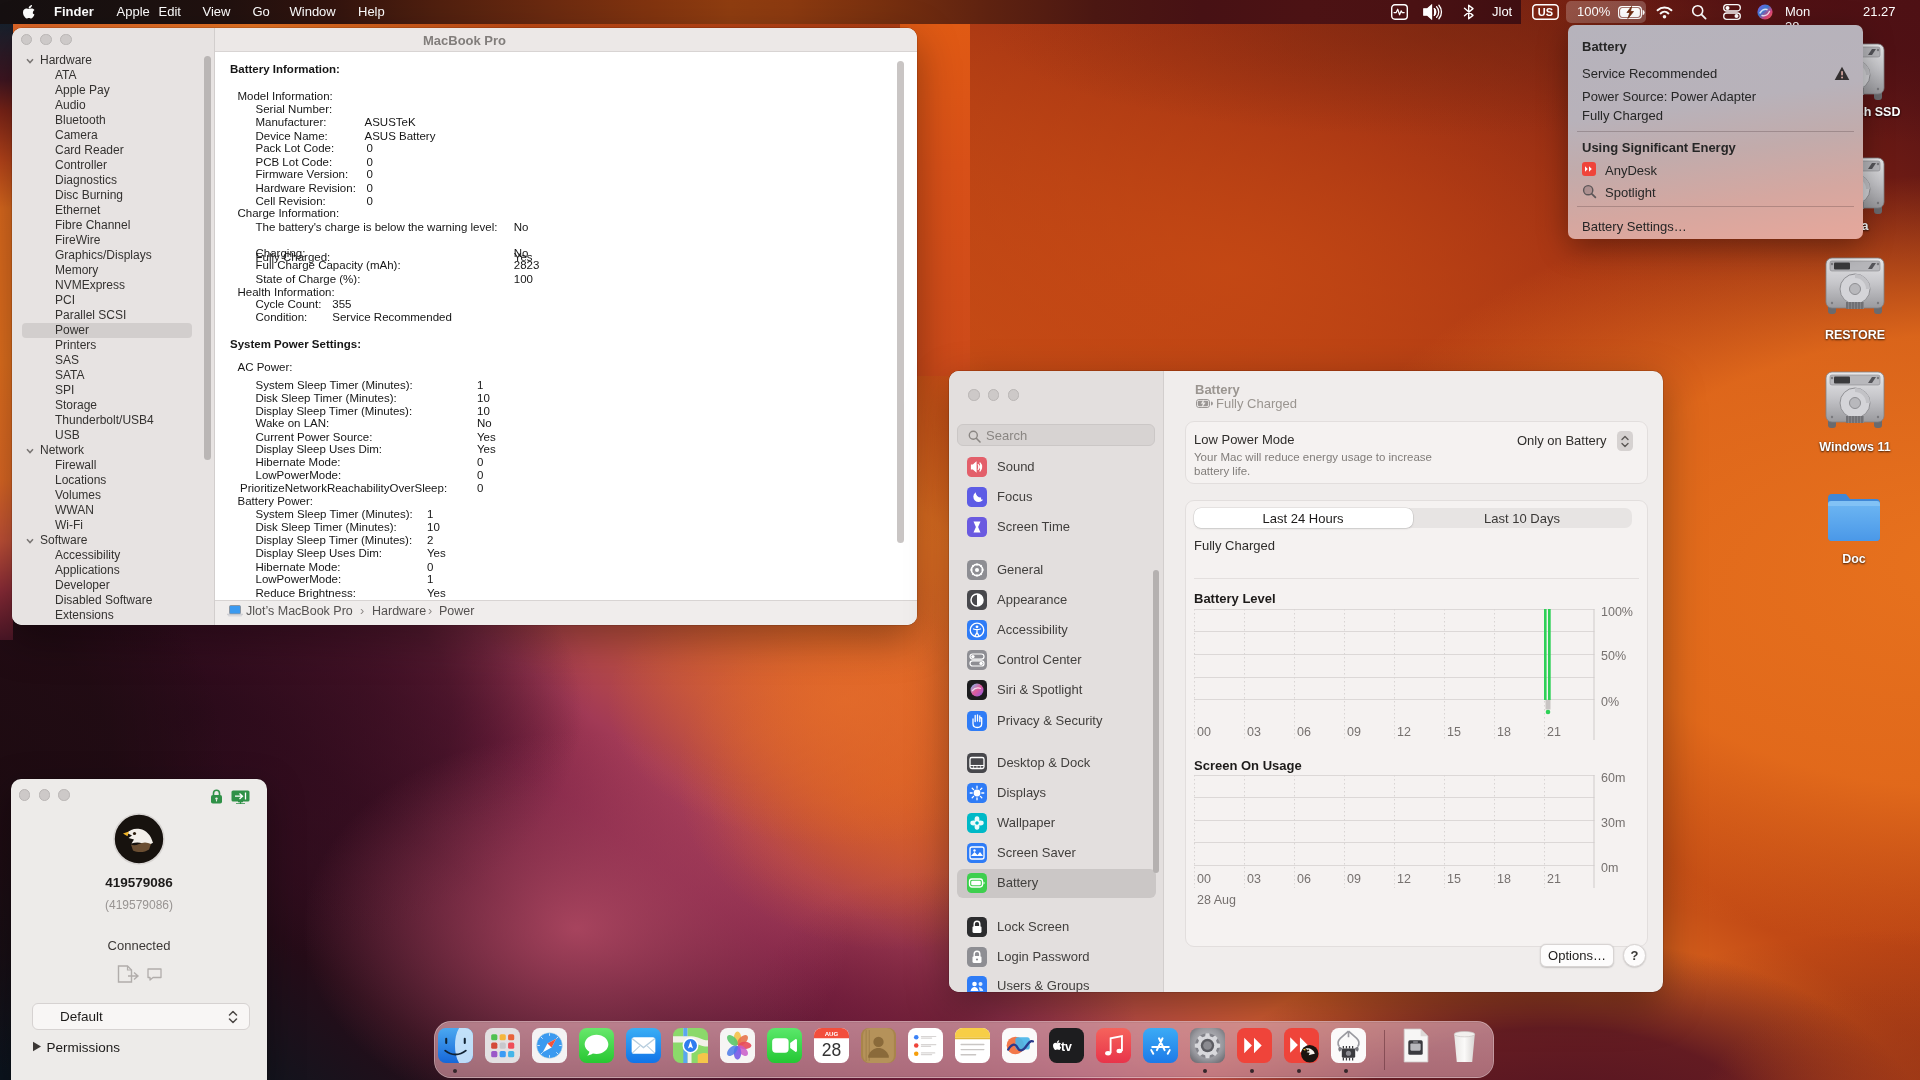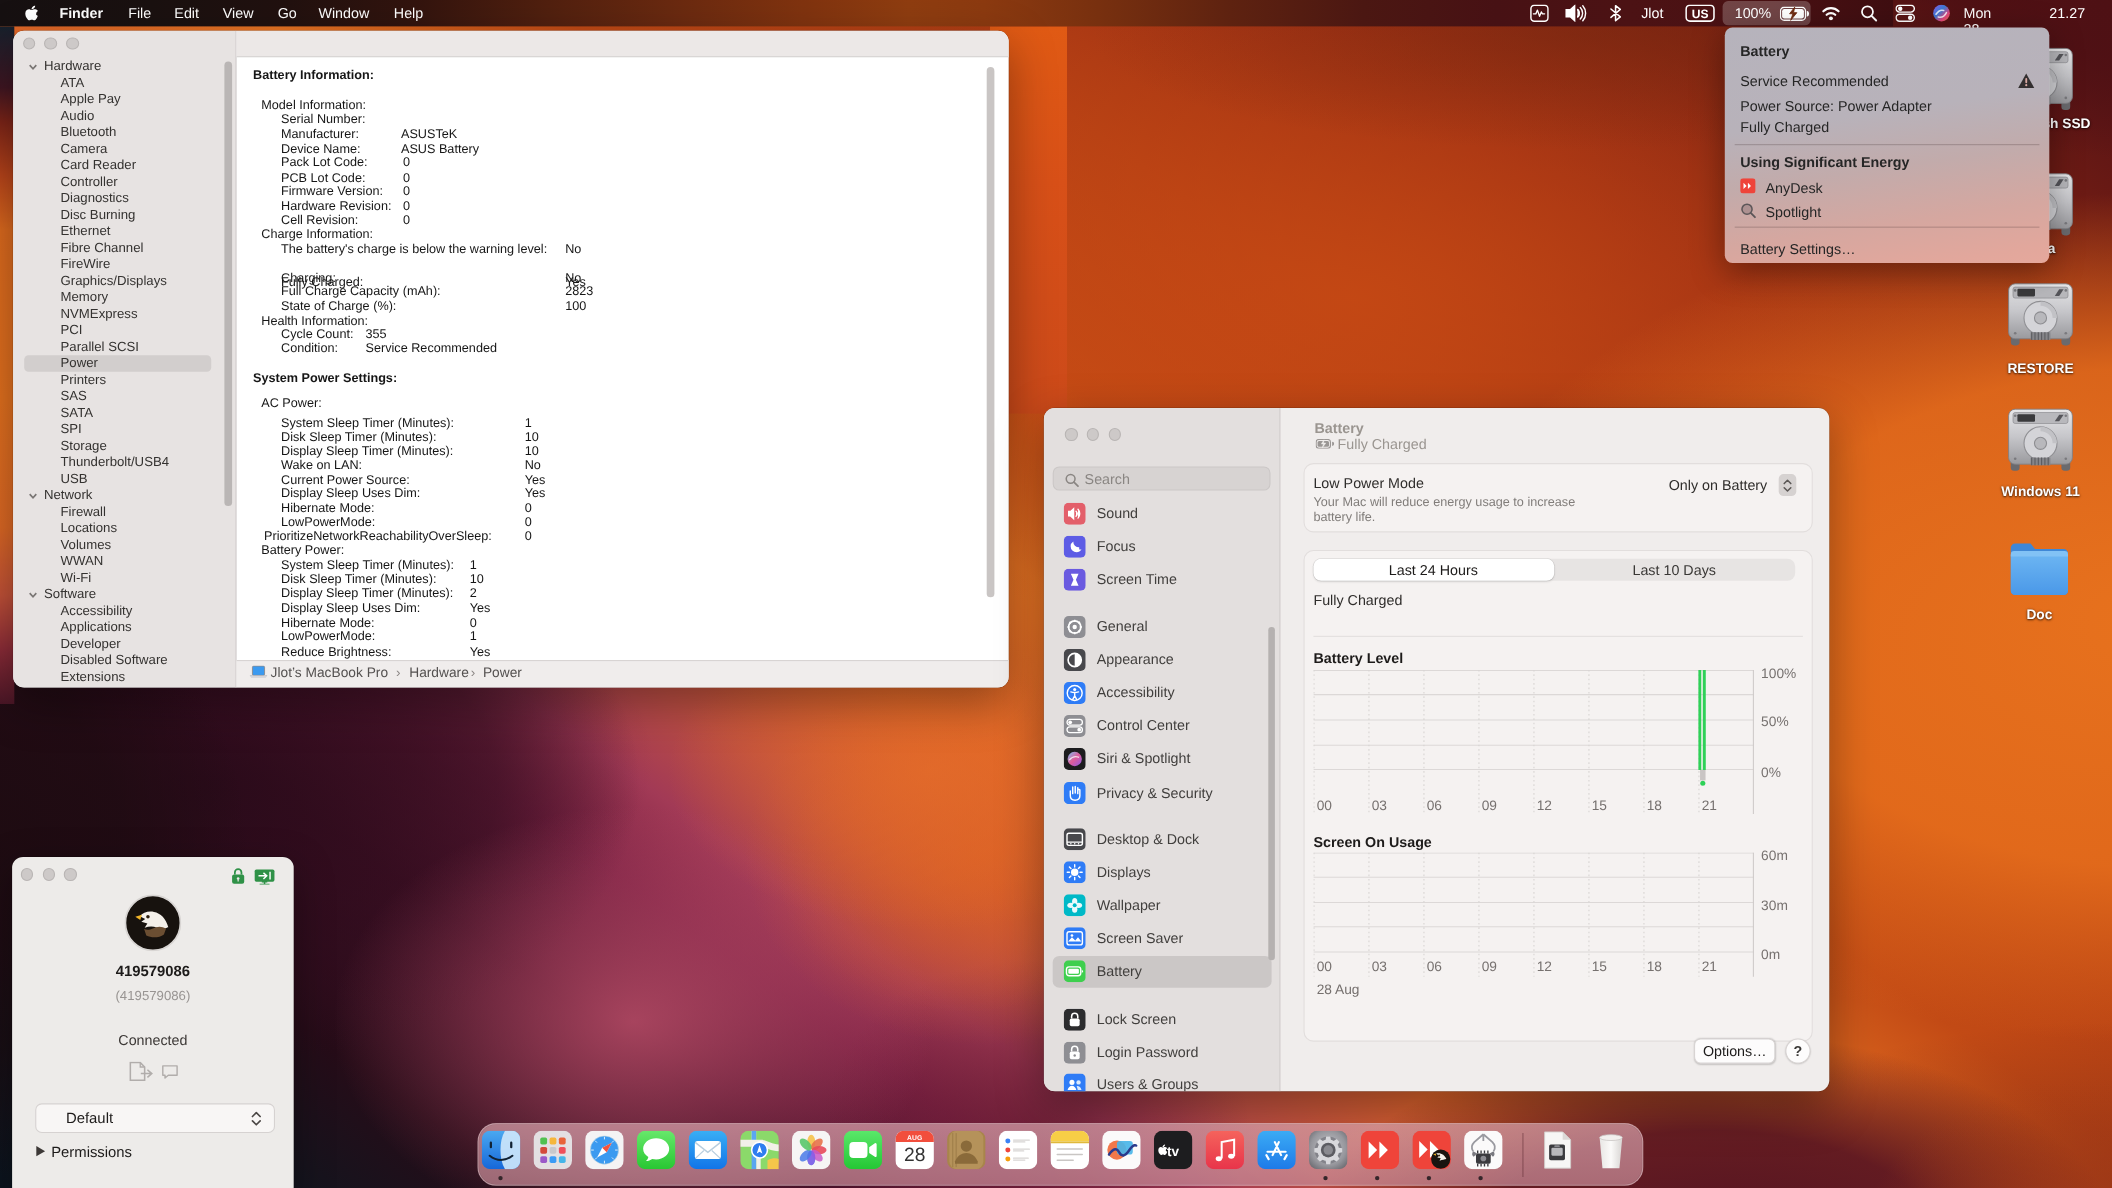--- a/index.html
+++ b/index.html
@@ -18,21 +18,21 @@
     radial-gradient(ellipse 300px 240px at 46.5% 72%, rgba(222,98,34,0.7) 0%, rgba(222,98,34,0) 72%),
     radial-gradient(ellipse 240px 190px at 45.5% 73%, rgba(216,94,36,0.45) 0%, rgba(216,94,36,0) 70%),
     radial-gradient(ellipse 390px 280px at 30% 86%, rgba(196,84,110,0.75) 0%, rgba(196,84,110,0) 70%),
     radial-gradient(ellipse 280px 220px at 49% 95%, rgba(86,20,38,0.55) 0%, rgba(86,20,38,0) 70%),
     radial-gradient(ellipse 420px 420px at -4% 72%, rgba(28,11,16,0.9) 0%, rgba(28,11,16,0.7) 45%, rgba(28,11,16,0) 72%),
     radial-gradient(ellipse 520px 340px at 10% 66%, rgba(38,10,24,0.85) 0%, rgba(44,12,28,0.55) 50%, rgba(44,12,28,0) 75%),
     radial-gradient(ellipse 320px 210px at 19% 64%, rgba(74,16,38,0.45) 0%, rgba(74,16,38,0) 72%),
     linear-gradient(36deg, #0c141e 0%, #11161f 7%, #260c18 14%, #471028 22%, #7c2244 28%, #a23a56 32%, #bc4e42 36%, #dd6428 42%, #e87423 50%, #c24a15 58%, #b23e14 68%, #9a2d14 78%, #7c2013 88%, #5c1515 96%, #4c1014 100%);
 }
 
-#menubar { position:absolute; left:0; top:0; width:1721px; height:24px;
+#menubar { position:absolute; left:0; top:0; width:1521px; height:24px;
   background: linear-gradient(90deg, #161011 0%, #1a1110 8%, #21110f 15%, #33140e 22%, #51200f 29%, #6b2a10 36%, #82340f 43%, #8f3d10 48%, #8c3a10 52%, #78300f 58%, #5e2210 65%, #4b1712 72%, #471114 79%, #4c1214 86%, #4a1113 93%, #3f0e11 100%);
   color:#fff; font-size:13px; }
 #menubar .mitem { position:absolute; top:4px; }
 #menubar svg { display:block; }
 .mbicon { position:absolute; top:0; }
 
 #batmenu { position:absolute; left:1568px; top:25px; width:295px; height:214px; border-radius:7px;
   background: linear-gradient(172deg, #b6b3bc 0%, #b8b2ba 38%, #c2abab 58%, #d5a7a0 78%, #e2a79c 94%, #e5a89c 100%);
   box-shadow: 0 8px 30px rgba(0,0,0,0.35); font-size:13px; color:#262626; }
 #batmenu .row { position:absolute; left:14px; }
@@ -152,21 +152,21 @@
         <use href="#bluefolder"></use>
       </svg>
     <div class="dlabel" style="left:1794px;top:552px;">Doc</div>
   </div>
 
   <div id="menubar">
     <svg class="mbicon" style="left:22px;top:5px;" width="13" height="15" viewBox="0 0 13 15">
         <path fill="#fff" d="M9.1 2.3c.6-.7 1-1.7.9-2.3-.9 0-1.9.6-2.5 1.3-.5.6-1 1.6-.9 2.3 1 0 1.9-.6 2.5-1.3zM10.8 7.9c0-2 1.6-2.9 1.7-3-.9-1.3-2.3-1.5-2.8-1.5-1.2-.1-2.3.7-2.9.7-.6 0-1.5-.7-2.5-.7C2.9 3.4 1 4.5 1 7.2c0 1.6.6 3.3 1.4 4.4.7 1 1.3 1.9 2.2 1.9.9 0 1.2-.6 2.3-.6 1.1 0 1.4.6 2.3.6.9 0 1.6-.9 2.2-1.9.7-1.1 1-2.2 1-2.2s-1.9-.8-1.6-1.5z"></path>
       </svg>
     <span class="mitem" style="left:54px;font-weight:bold;">Finder</span>
-    <span class="mitem" style="left:116.5px;">File</span>
+    <span class="mitem" style="left:116.5px;">Apple</span>
     <span class="mitem" style="left:158.5px;">Edit</span>
     <span class="mitem" style="left:202.5px;">View</span>
     <span class="mitem" style="left:252.5px;">Go</span>
     <span class="mitem" style="left:289.5px;">Window</span>
     <span class="mitem" style="left:358px;">Help</span>
 
     <svg class="mbicon" style="left:1391px;top:4px;" width="17" height="16" viewBox="0 0 17 16">
         <rect x="0.7" y="0.7" width="15.6" height="14.6" rx="3.2" fill="none" stroke="#fff" stroke-width="1.4"></rect>
         <path d="M3 8.6h2.2l1.5-3.4 1.9 5.6 1.6-4 1 1.8h2" fill="none" stroke="#fff" stroke-width="1.2" stroke-linejoin="round" stroke-linecap="round"></path>
       </svg>
@@ -290,20 +290,21 @@
             <path d="M1 1.2 4 4.6 7 1.2" fill="none" stroke="#7a7674" stroke-width="1.5"></path>
           </svg>Software</div>
       <div class="si-row" style="top:521px;">Accessibility</div>
       <div class="si-row" style="top:536px;">Applications</div>
       <div class="si-row" style="top:551px;">Developer</div>
       <div class="si-row" style="top:566px;">Disabled Software</div>
       <div class="si-row" style="top:581px;">Extensions</div>
       <div class="si-sbar"></div>
     </div>
     <div class="si-titlebar"></div>
+    <div class="si-title">MacBook Pro</div>
     <div class="tl" style="left:8.6px;top:5.5px;">
         <i></i>
         <i></i>
         <i></i>
       </div>
     <div class="si-c" style="top:35.2px;">
         <span style="position:absolute;left:15px;font-weight:bold;white-space:nowrap;">Battery Information:</span>
       </div>
     <div class="si-c" style="top:62.2px;">
         <span style="position:absolute;left:22.5px;white-space:nowrap;">Model Information:</span>

